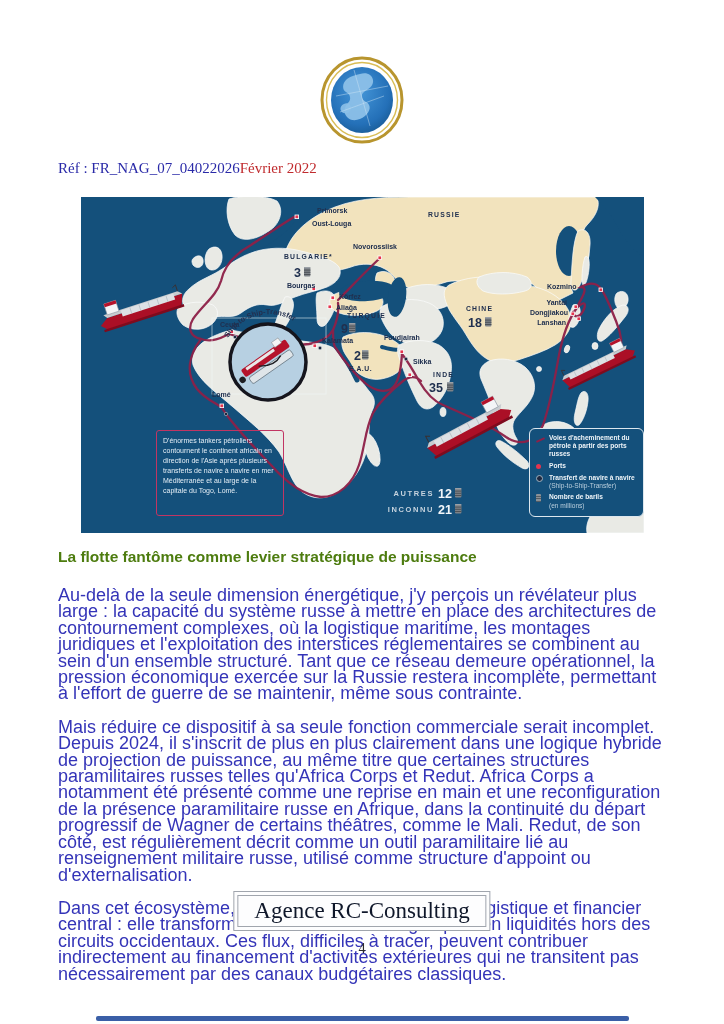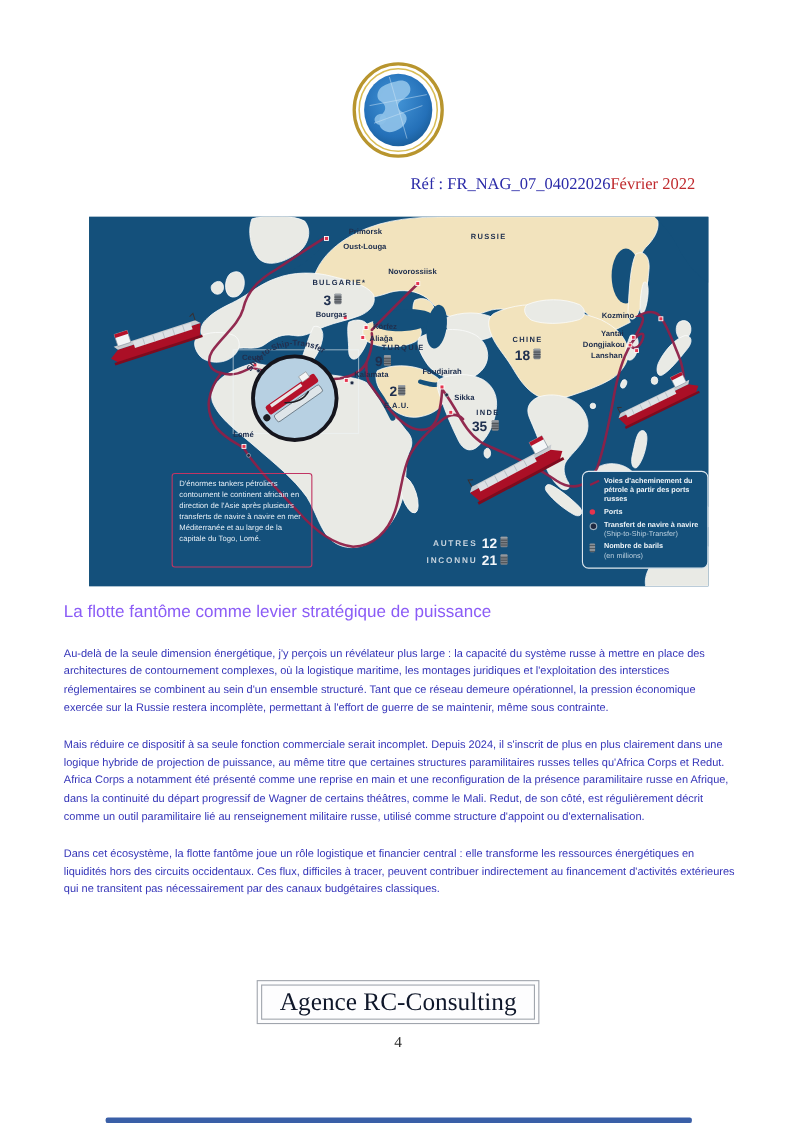--- a/index.html
+++ b/index.html
@@ -2,21 +2,21 @@
 <html><head>
 <meta charset="utf-8">
 <style>
   html,body{margin:0;padding:0;background:#ffffff;}
   .page{position:relative;width:724px;height:1024px;background:#fff;overflow:hidden;
         font-family:"Liberation Sans",sans-serif;}
   
   .logo{position:absolute;left:320px;top:56px;width:84px;height:88px;}
   
   .header-row{position:absolute;left:58px;top:160px;width:574px;display:flex;
-              justify-content:flex-end;align-items:baseline;
+              justify-content:flex-start;align-items:baseline;
               font-family:"Liberation Serif",serif;font-size:15px;}
   .ref-text{color:#2a2aa8;}
   .date-text{color:#c02b2e;}
   
   .map-wrap{position:absolute;left:81px;top:197px;width:563px;height:336px;background:#14507b;}
   .map-wrap svg.map-svg{position:absolute;left:0;top:0;width:563px;height:336px;display:block;}
   .map-label{font-family:"Liberation Sans",sans-serif;font-weight:bold;font-size:7px;fill:#20304f;}
   .map-region{font-family:"Liberation Sans",sans-serif;font-weight:bold;font-size:6.8px;fill:#20304f;letter-spacing:1.2px;}
   .map-count{font-family:"Liberation Sans",sans-serif;font-weight:800;font-size:12.5px;fill:#20304f;}
   .map-count-light{fill:#f2f6fa;}
@@ -33,22 +33,22 @@
   .legend-note{color:#b9cedd;font-weight:normal;display:block;}
   .legend-bold{font-weight:bold;display:block;}
   .dot{width:5px;height:5px;border-radius:50%;display:inline-block;}
   .dot-red{background:#e5344e;}
   .dot-dark{background:#1f2940;border:1px solid #9fb2c0;}
   .mini-barrel{display:inline-block;width:5px;height:8px;border-radius:1px;
       background:repeating-linear-gradient(#8a9096 0 1.6px,#565c62 1.6px 2.6px);}
   .route-chip{display:inline-block;width:9px;height:2px;background:#8e2048;transform:rotate(-25deg);margin-top:3px;}
   
   .article{position:absolute;left:58px;top:548px;width:612px;}
-  .article h1{margin:0 0 21px 0;font-size:15.5px;font-weight:normal;color:#8b5cf6;}
-  .article p{margin:0 0 17px 0;font-size:10px;line-height:16.4px;color:#3434b8;}
+  .article h1{margin:0 0 21px 0;font-size:15.5px;font-weight:bold;color:#4d7c0f;}
+  .article p{margin:0 0 17px 0;font-size:18px;line-height:16.4px;color:#3434b8;}
   
   .agency-outer{position:absolute;left:50%;top:891px;transform:translateX(-50%);
       border:1.5px solid #a0a5ad;padding:3px;background:#fdfdfe;}
   .agency-inner{border:1px solid #a0a5ad;padding:2px 16px;}
   .agency-name{font-family:"Liberation Serif",serif;font-size:23px;color:#0f172a;white-space:nowrap;}
   .page-number{position:absolute;left:0;top:941px;width:100%;text-align:center;
       font-family:"Liberation Serif",serif;font-size:14px;color:#2b2b2b;}
   .bottom-bar{position:absolute;left:96px;top:1016px;width:533px;height:5px;background:#3a5fa7;border-radius:2px;}
 </style>
 </head>

